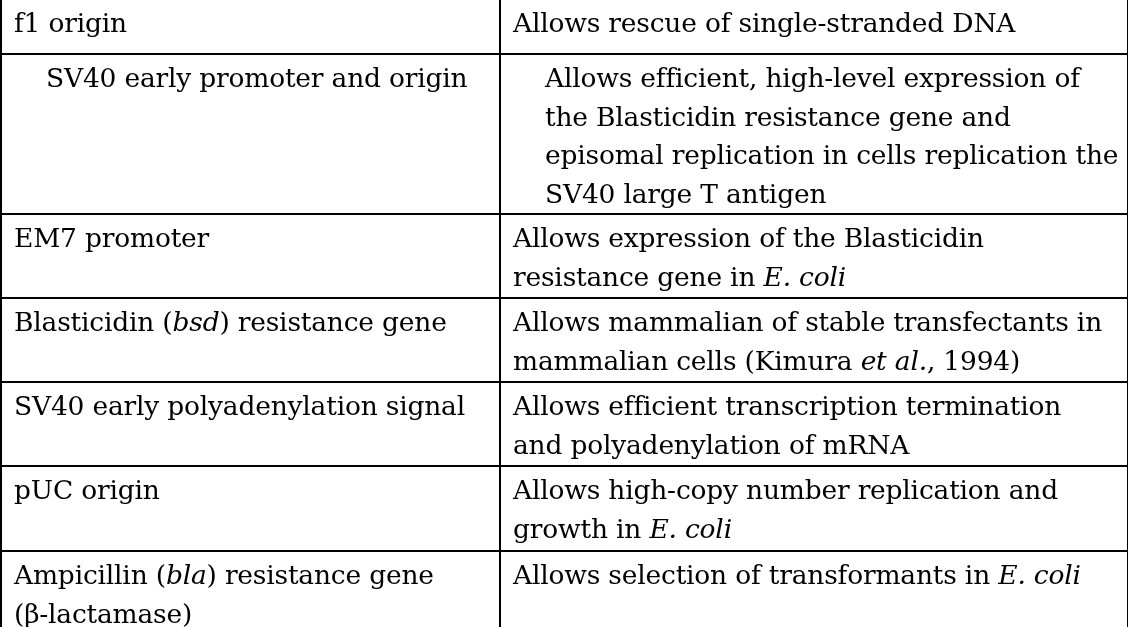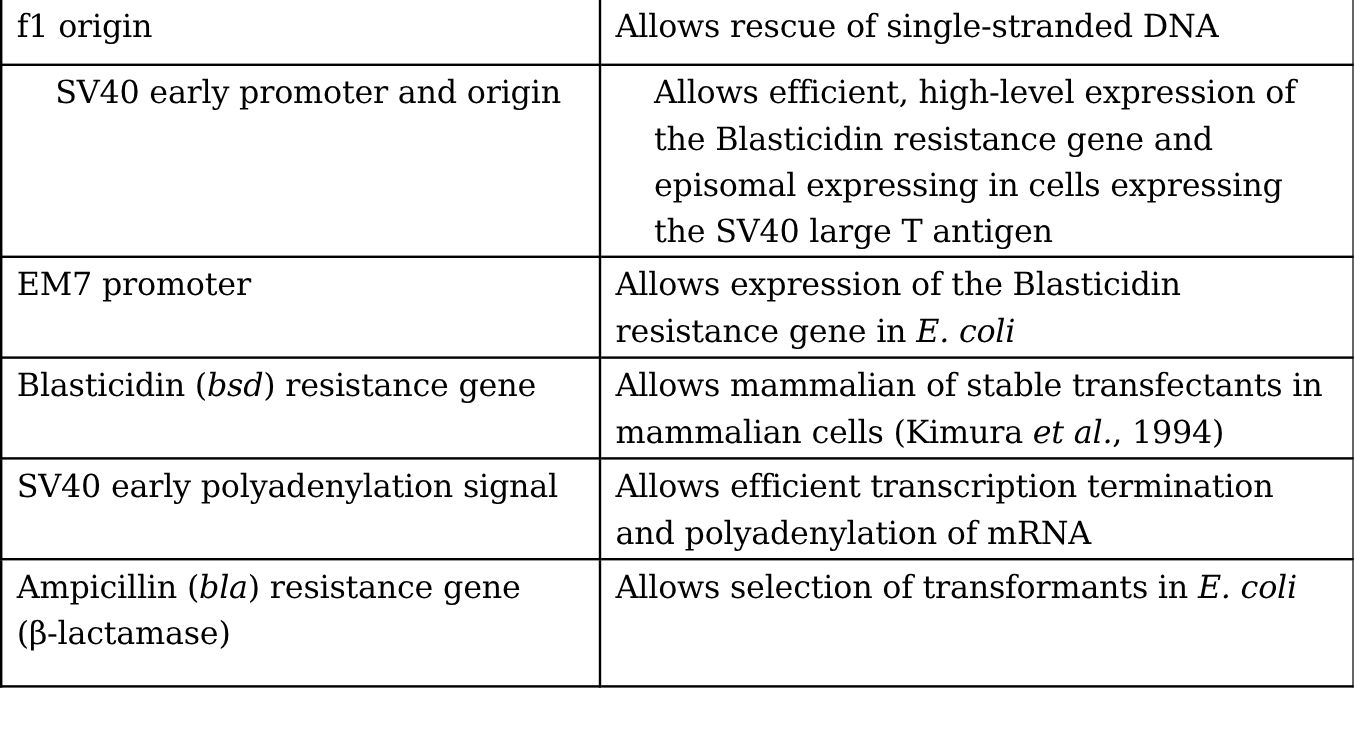--- a/index.html
+++ b/index.html
@@ -50,32 +50,36 @@
     <col class="c1">
     <col class="c2">
   </colgroup>
   <tbody>
     <tr class="r1">
       <td><span>f1 origin</span></td>
       <td><span>Allows rescue of single-stranded DNA</span></td>
     </tr>
     <tr class="r2">
       <td><span>SV40 early promoter and origin</span></td>
-      <td style="padding-right:8px;"><span>Allows efficient, high-level expression of the Blasticidin resistance gene and episomal expressing in cells expressing the SV40 large T antigen</span></td>
+      <td style="padding-right:8px;"><span>Allows efficient, high-level expression of the Blasticidin resistance gene and episomal replication in cells replication the SV40 large T antigen</span></td>
     </tr>
     <tr class="r3">
       <td><span>EM7 promoter</span></td>
       <td style=""><span>Allows expression of the Blasticidin resistance gene in </span><span class="it">E. coli</span></td>
     </tr>
     <tr class="r4">
       <td><span>Blasticidin (</span><span class="it">bsd</span><span>) resistance gene</span></td>
       <td><span>Allows mammalian of stable transfectants in mammalian cells (Kimura </span><span class="it">et al.</span><span>, 1994)</span></td>
     </tr>
     <tr class="r5">
       <td style="padding-right:4px;margin-left:48px;"><span>SV40 early polyadenylation signal</span></td>
       <td><span>Allows efficient transcription termination and polyadenylation of mRNA</span></td>
     </tr>
+    <tr class="r6">
+      <td><span>pUC origin</span></td>
+      <td><span>Allows high-copy number replication and growth in </span><span class="it">E. coli</span></td>
+    </tr>
     <tr class="r7">
       <td style="padding-right:40px;"><span>Ampicillin (</span><span class="it">bla</span><span>) resistance gene (β-lactamase)</span></td>
       <td><span>Allows selection of transformants in </span><span class="it">E. coli</span></td>
     </tr>
   </tbody>
 </table>
 
 </body></html>

